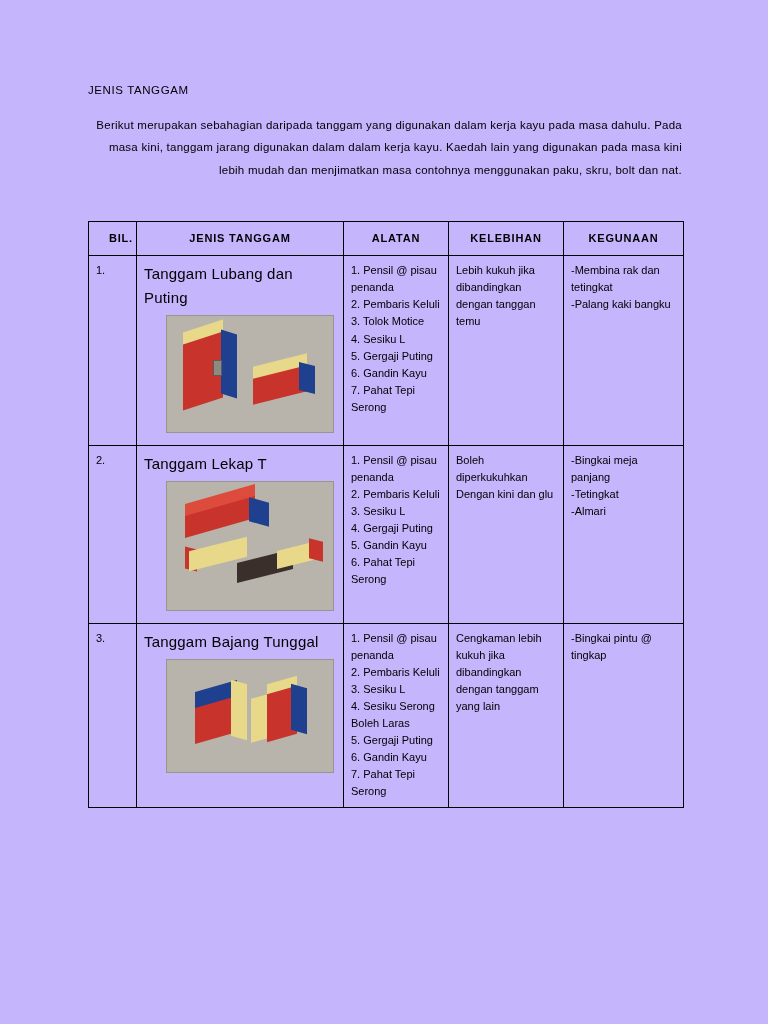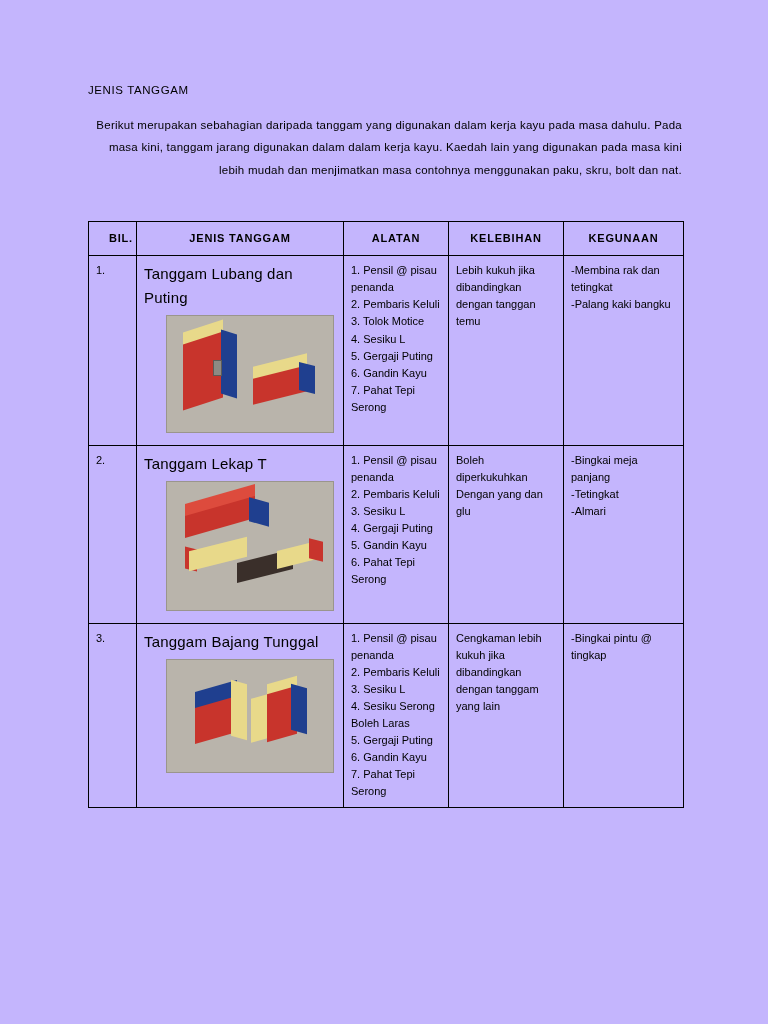--- a/index.html
+++ b/index.html
@@ -273,21 +273,21 @@
             <div class="blk b4"></div>
             <div class="blk b4side"></div>
           </div>
         </td>
         <td class="cell-list">1. Pensil @ pisau penanda
 2. Pembaris Keluli
 3. Sesiku L
 4. Gergaji Puting
 5. Gandin Kayu
 6. Pahat Tepi Serong</td>
-        <td>Boleh diperkukuhkan Dengan yang dan glu</td>
+        <td>Boleh diperkukuhkan Dengan kini dan glu</td>
         <td class="cell-list">-Bingkai meja panjang
 -Tetingkat
 -Almari</td>
       </tr>
       <tr>
         <td class="bil-cell">3.</td>
         <td>
           <div class="jenis-label">Tanggam Bajang Tunggal</div>
           <div class="photo p3">
             <div class="blk b1"></div>

